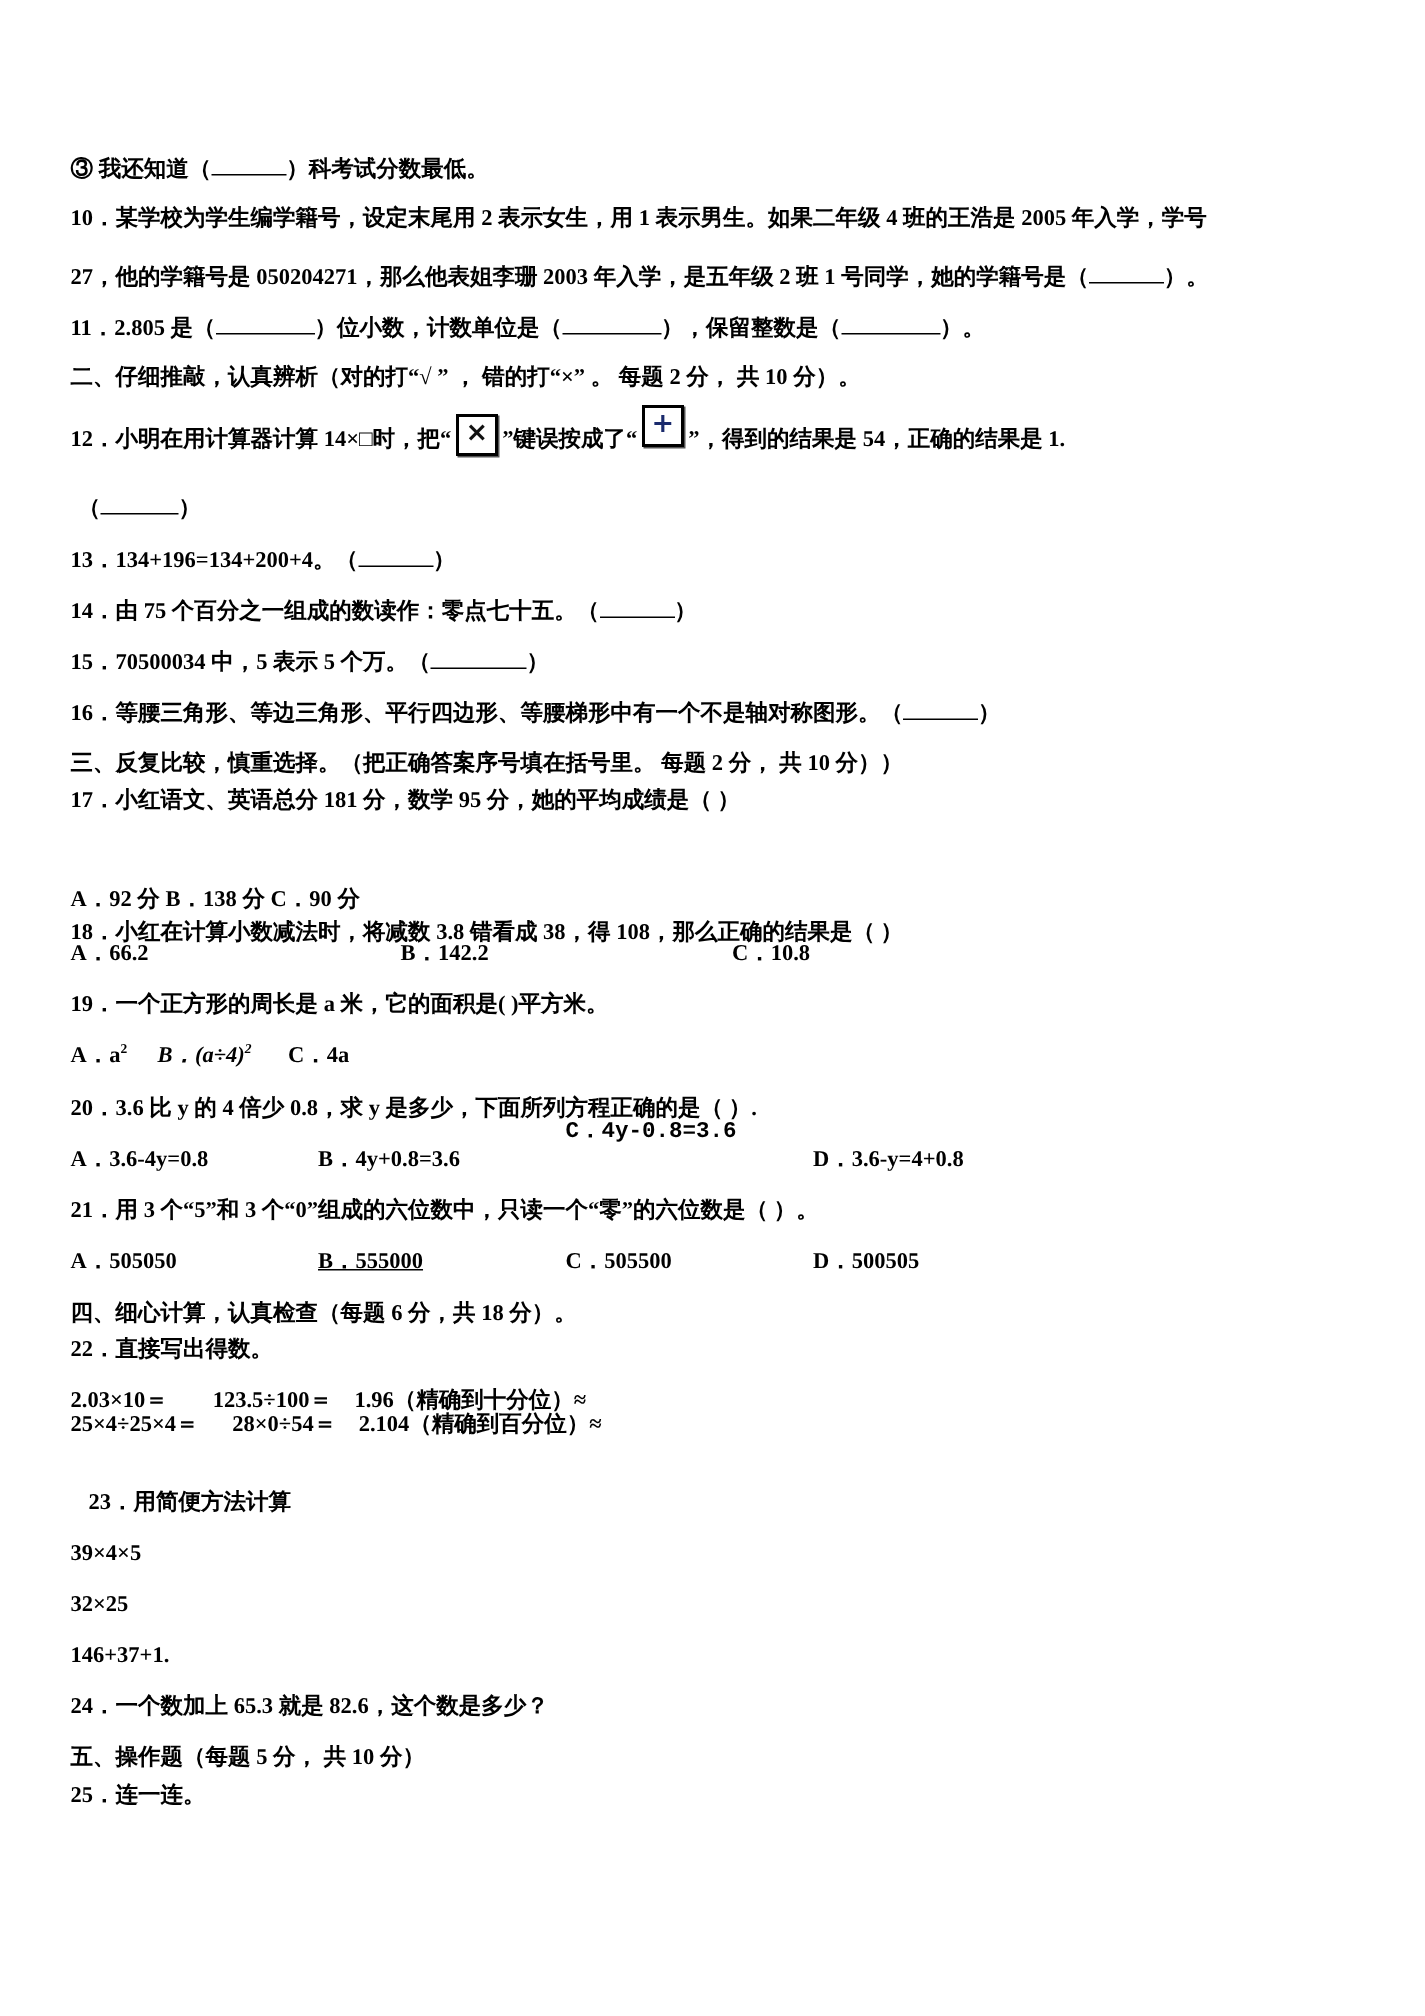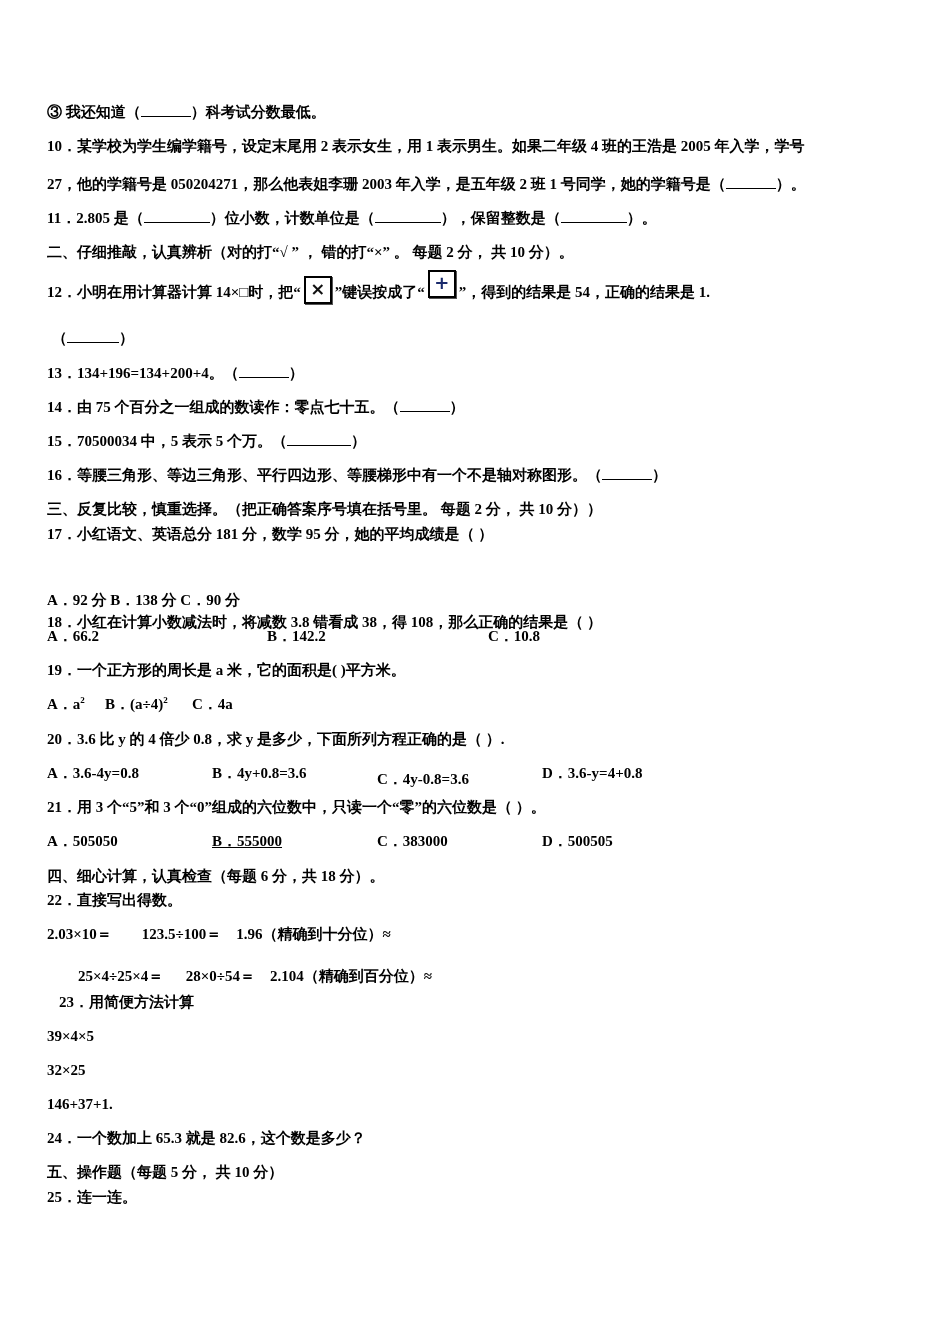--- a/index.html
+++ b/index.html
@@ -68,39 +68,39 @@
 <div class="line light" style="top:524px;">17．小红语文、英语总分 181 分，数学 95 分，她的平均成绩是（    ）</div>
 <div class="line" style="top:590px;">A．92 分    B．138 分    C．90 分</div>
 
 <div class="line light" style="top:592px;margin-top:20px;">18．小红在计算小数减法时，将减数 3.8 错看成 38，得 108，那么正确的结果是（        ）</div>
 <div class="opt" style="top:626px; left:47px;">A．66.2</div>
 <div class="opt" style="top:626px; left:267px;">B．142.2</div>
 <div class="opt" style="top:626px; left:488px;">C．10.8</div>
 
 <div class="line light" style="top:660px;">19．一个正方形的周长是 a 米，它的面积是( )平方米。</div>
 <div class="opt" style="top:694px; left:47px;"><span>A．a</span><sup>2</sup></div>
-<div class="opt" style="top:694px; left:105px;"><span>B．(a÷4)</span><sup>2</sup></div>
+<div class="opt" style="top:694px; left:105px;font-style:italic;"><span>B．(a÷4)</span><sup>2</sup></div>
 <div class="opt" style="top:694px; left:192px;">C．4a</div>
 
 <div class="line light" style="top:729px;">20．3.6 比 y 的 4 倍少 0.8，求 y 是多少，下面所列方程正确的是（   ）.</div>
 <div class="opt" style="top:763px; left:47px;">A．3.6-4y=0.8</div>
 <div class="opt" style="top:763px; left:212px;">B．4y+0.8=3.6</div>
-<div class="opt" style="top:769px; left:377px;">C．4y-0.8=3.6</div>
+<div class="opt" style="top:745px; left:377px;font-family:Liberation Mono, monospace;">C．4y-0.8=3.6</div>
 <div class="opt" style="top:763px; left:542px;">D．3.6-y=4+0.8</div>
 
 <div class="line light" style="top:797px;">21．用 3 个“5”和 3 个“0”组成的六位数中，只读一个“零”的六位数是（    ）。</div>
 <div class="opt" style="top:831px; left:47px;">A．505050</div>
 <div class="opt" style="top:831px; left:212px;text-decoration:underline;">B．555000</div>
-<div class="opt" style="top:831px; left:377px;">C．383000</div>
+<div class="opt" style="top:831px; left:377px;">C．505500</div>
 <div class="opt" style="top:831px; left:542px;">D．500505</div>
 
 <div class="line light" style="top:866px;">四、细心计算，认真检查（每题 6 分，共 18 分）。</div>
 <div class="line light" style="top:890px;">22．直接写出得数。</div>
 <div class="line" style="top:924px; white-space:pre;">2.03×10＝        123.5÷100＝    1.96（精确到十分位）≈</div>
-<div class="line" style="top:966px; white-space:pre;margin-left:31px;">25×4÷25×4＝      28×0÷54＝    2.104（精确到百分位）≈</div>
+<div class="line" style="top:940px; white-space:pre;">25×4÷25×4＝      28×0÷54＝    2.104（精确到百分位）≈</div>
 
 <div class="line light" style="top:992px;margin-left:12px;">23．用简便方法计算</div>
 <div class="line" style="top:1026px;">39×4×5</div>
 <div class="line" style="top:1060px;">32×25</div>
 <div class="line" style="top:1094px;">146+37+1.</div>
 
 <div class="line" style="top:1128px;">24．一个数加上 65.3 就是 82.6，这个数是多少？</div>
 
 <div class="line light" style="top:1162px;">五、操作题（每题 5 分， 共 10 分）</div>
 <div class="line light" style="top:1187px;">25．连一连。</div>

